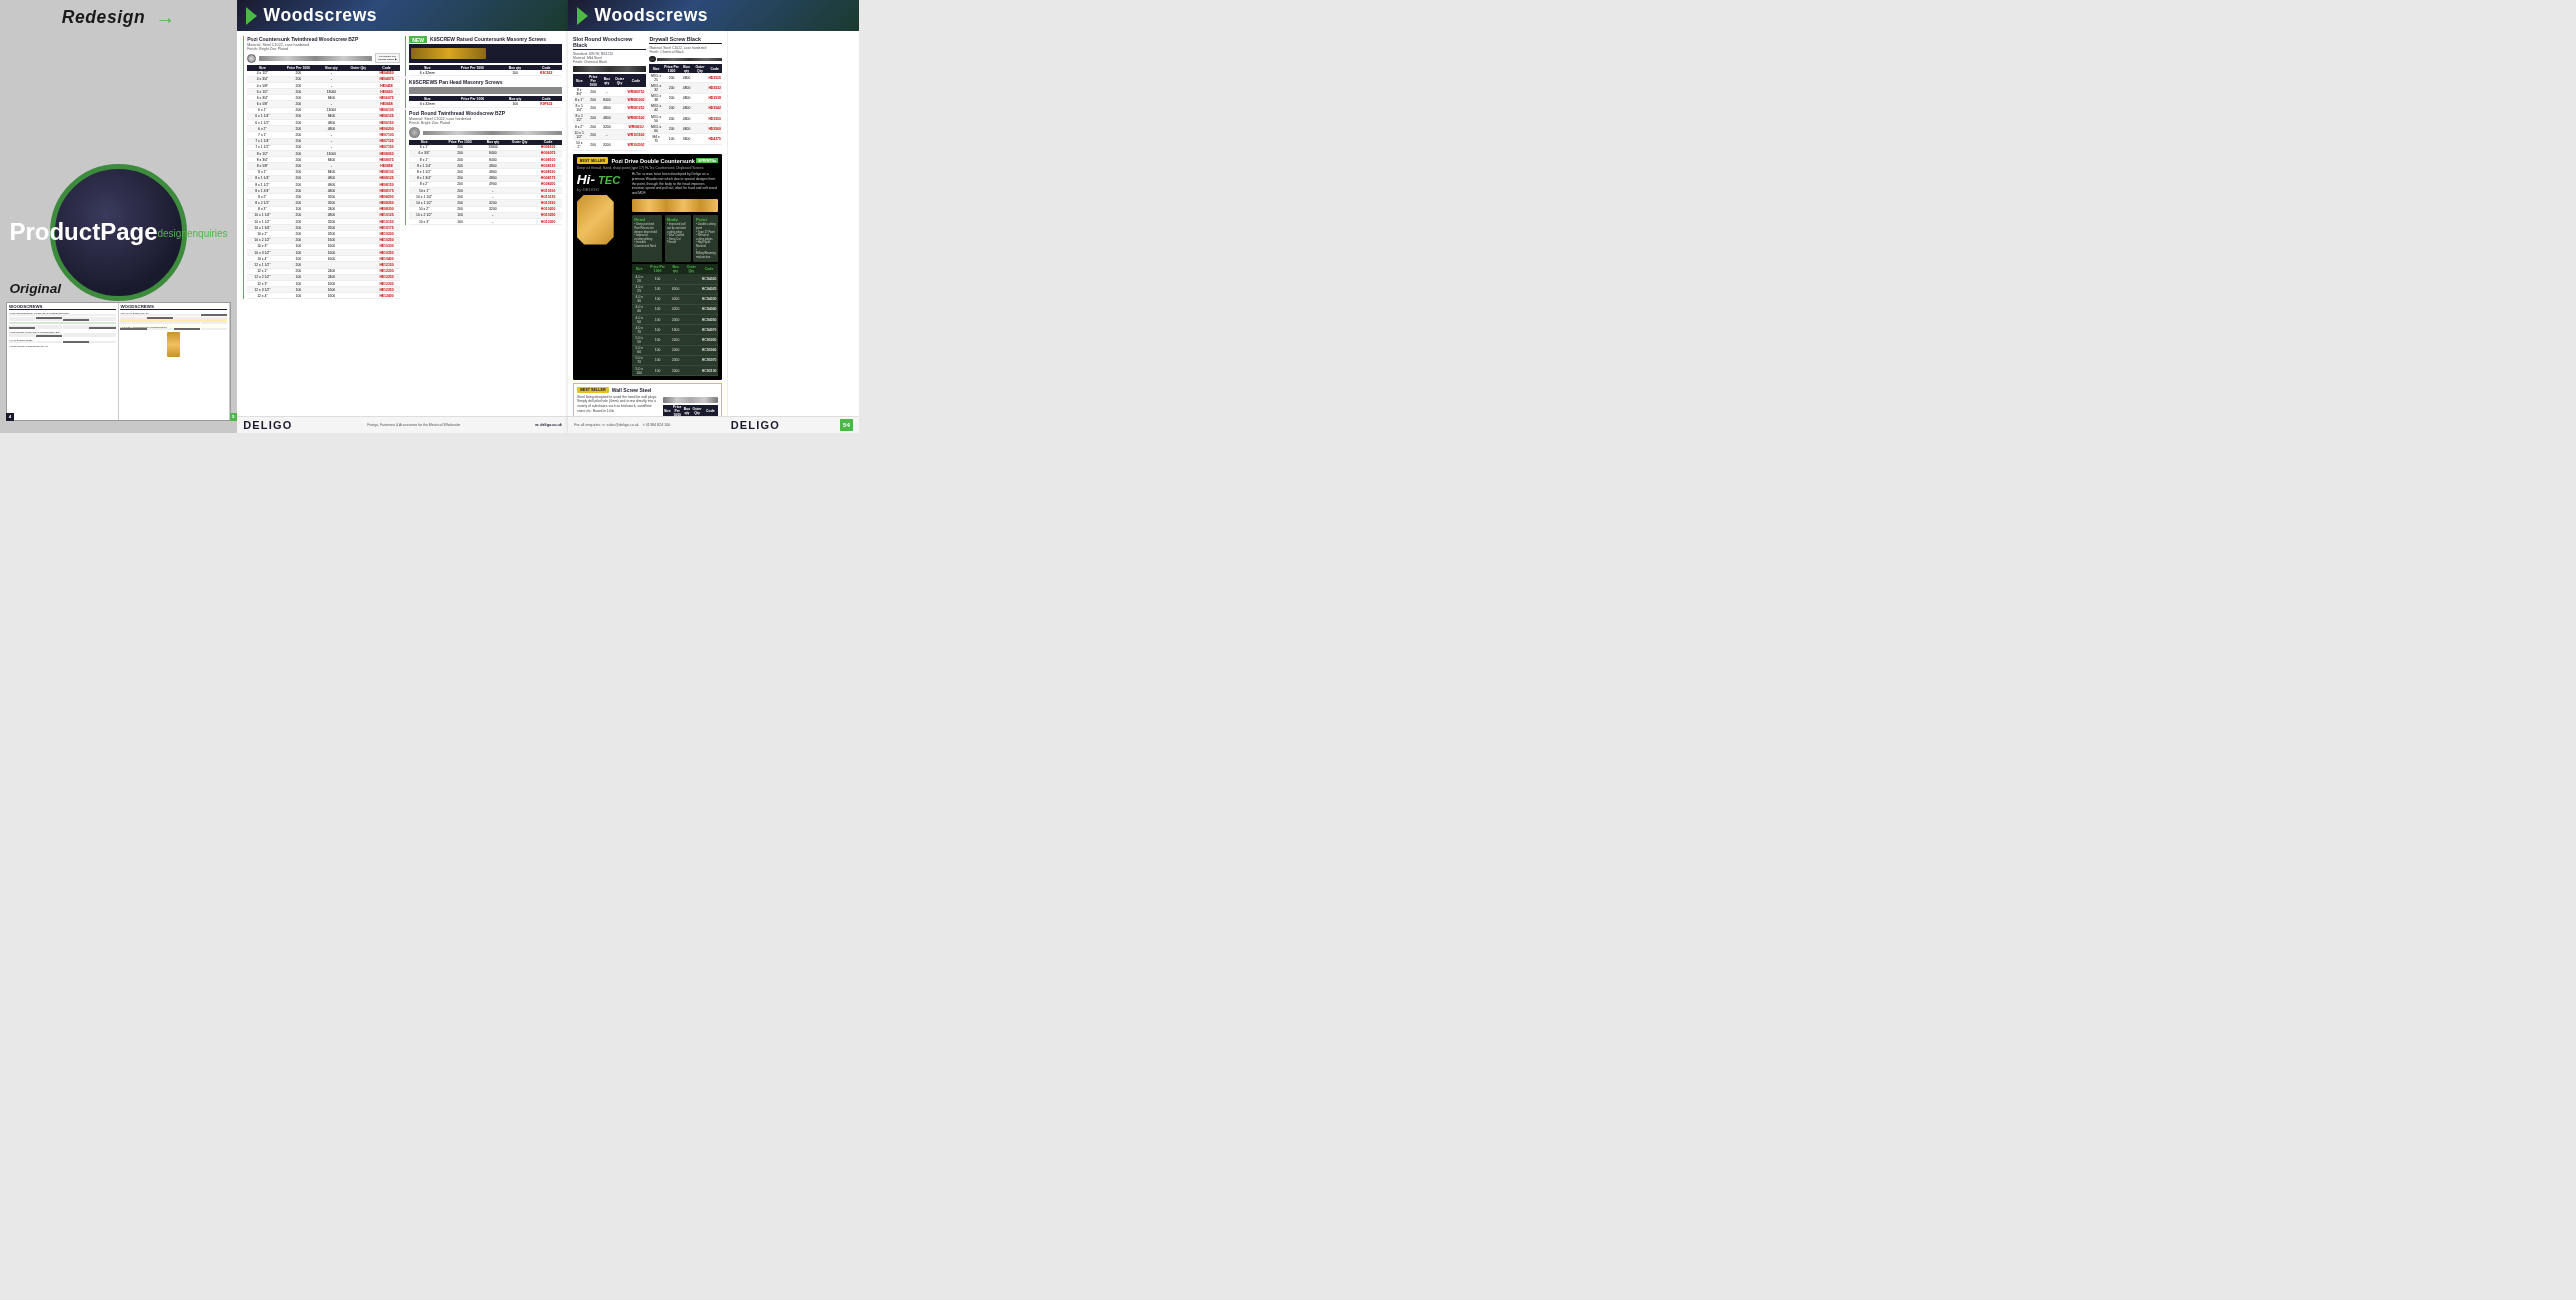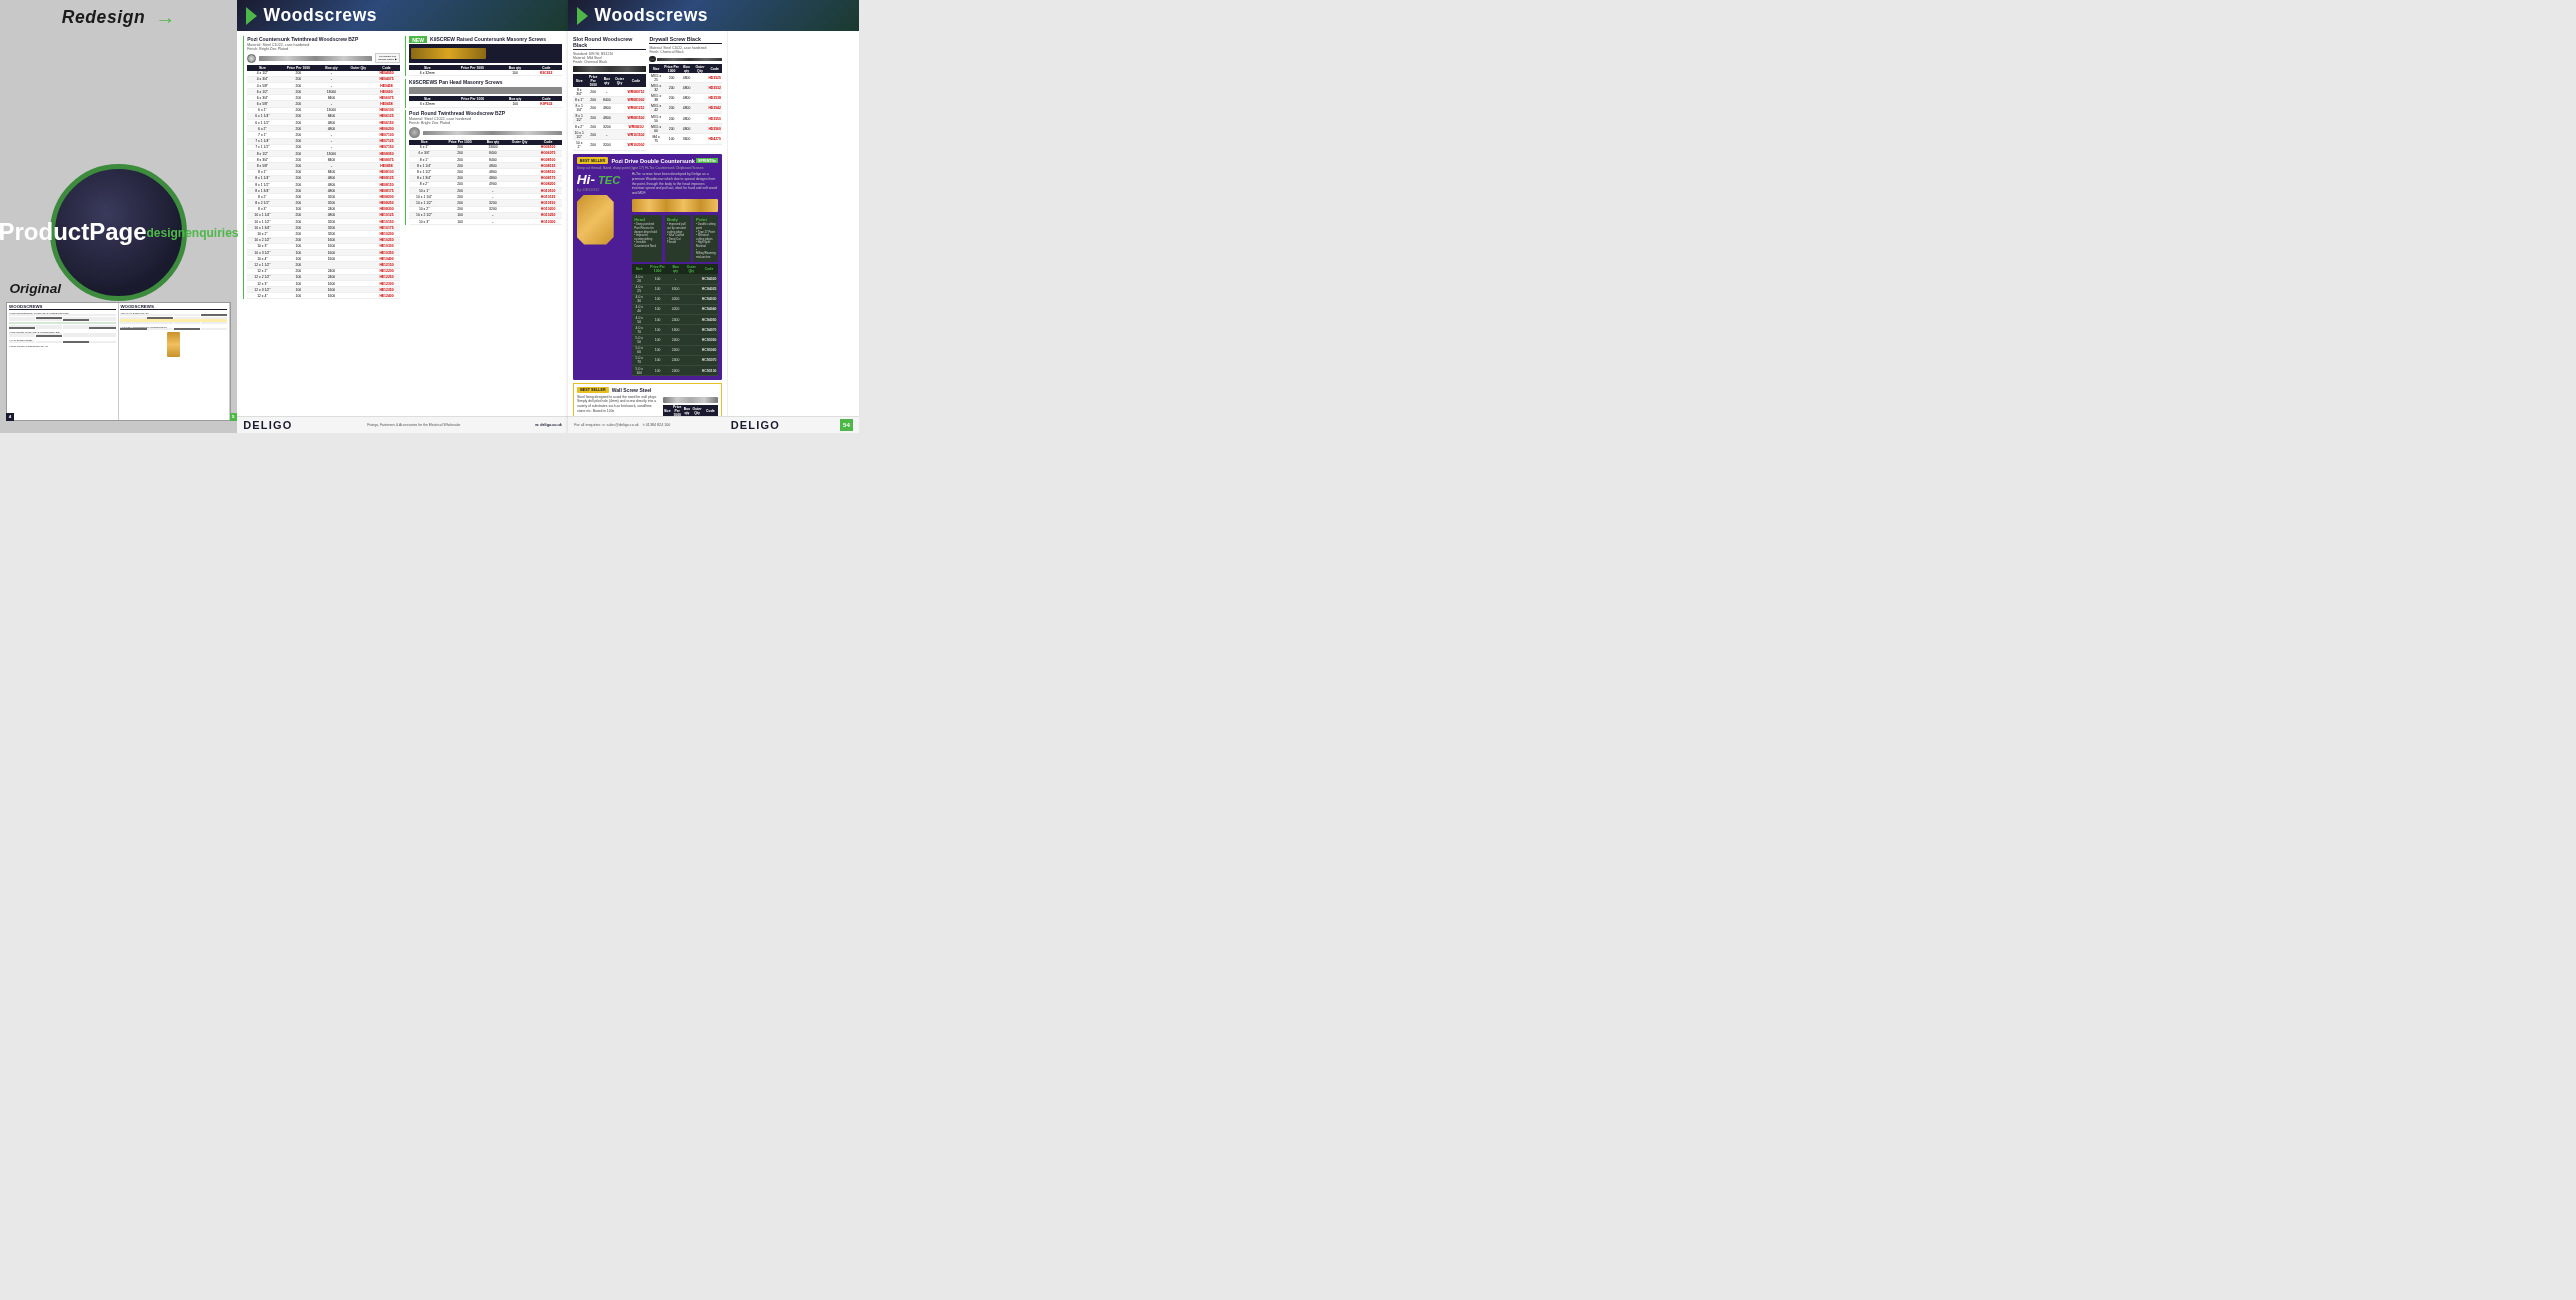--- a/index.html
+++ b/index.html
@@ -73,22 +73,22 @@
 
     .badge-title {
       font-size: 24px;
       font-weight: 900;
       color: white;
       text-align: center;
       line-height: 1.1;
     }
 
     .badge-subtitle {
-      font-size: 12px;
-      font-weight: 700;
+      font-size: 10px;
+      font-weight: 400;
       color: #4db848;
       text-align: right;
       line-height: 1.2;
       margin-top: 3.1px;
     }
 
     .original-label {
       font-size: 13.7px;
       font-weight: 900;
       font-style: italic;
@@ -342,21 +342,21 @@
       background: #e8c020;
       color: #1a1a2e;
       font-size: 3.7px;
       font-weight: 900;
       padding: 1.2px 3.1px;
       border-radius: 1.2px;
       text-transform: uppercase;
     }
 
     .hitec-section {
-      background: #4c1d95;
+      background: #000000;
       color: white;
       padding: 3.7px;
       margin-top: 3.1px;
       border-radius: 1.2px;
     }
 
     .hitec-logo {
       display: flex;
       align-items: baseline;
       gap: 3.1px;

